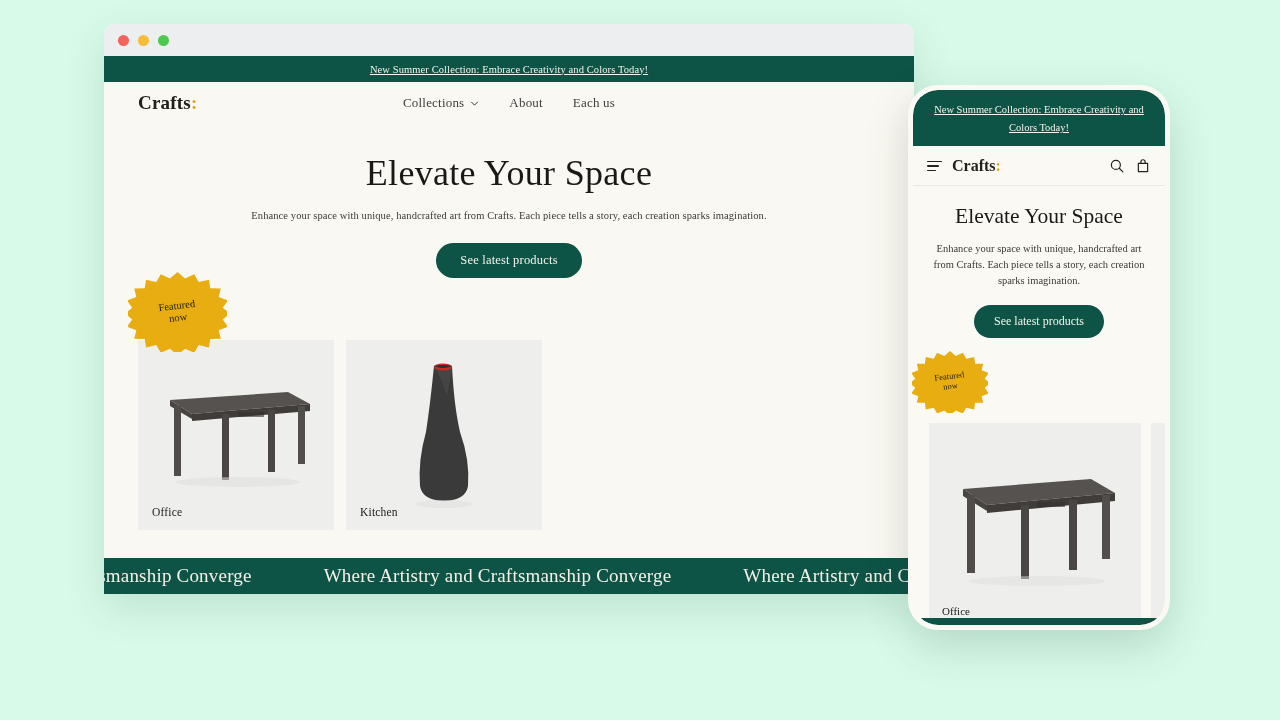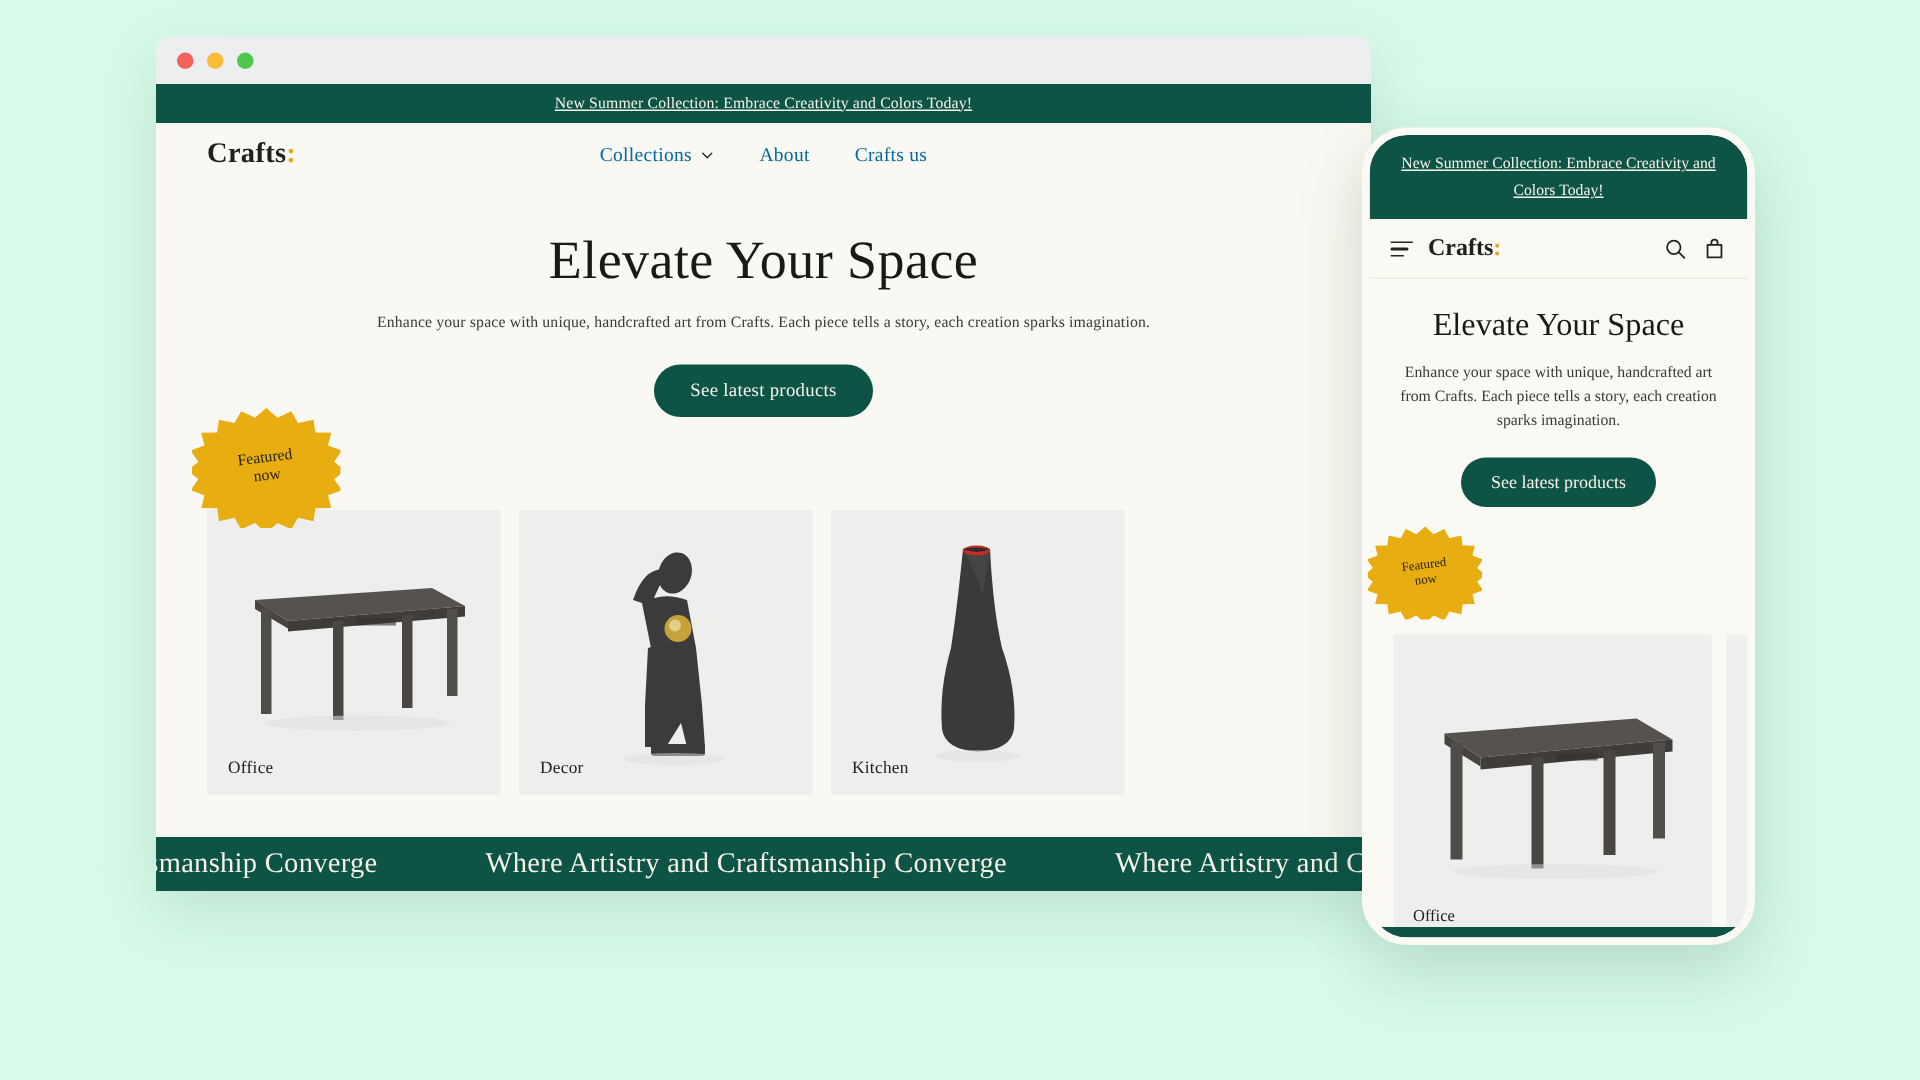--- a/index.html
+++ b/index.html
@@ -39,21 +39,21 @@
     padding:0 34px; position:relative;
   }
   .logo { font-size:19px; font-weight:700; color:#20201d; letter-spacing:.2px; }
   .logo .colon { color:#e0a818; }
   .navlinks {
     position:absolute; left:0; right:0; display:flex; justify-content:center;
     gap:30px; align-items:center; pointer-events:none;
   }
   .navlinks > * { pointer-events:auto; }
   .navlink {
-    font-size:13px; color:#0369a1; display:flex; align-items:center; gap:6px;
+    font-size:13px; color:#404040; display:flex; align-items:center; gap:6px;
     cursor:pointer; letter-spacing:.2px;
   }
   .chev { width:9px; height:9px; display:inline-block; }
 
   .hero { text-align:center; padding:28px 0 0; background:#faf8f2; }
   .hero h1 {
     font-size:36px; font-weight:400; color:#191917; letter-spacing:.3px;
   }
   .hero p {
     margin-top:16px; font-size:10.5px; color:#3a3a33; letter-spacing:.1px;
@@ -187,21 +187,21 @@
         <div class="navlink">
           <span>Collections</span>
           <svg class="chev" viewBox="0 0 12 12">
             <path d="M2 4.2 L6 8.2 L10 4.2" fill="none" stroke="#25251f" stroke-width="1.2" stroke-linecap="round" stroke-linejoin="round"></path>
           </svg>
         </div>
         <div class="navlink">
           <span>About</span>
         </div>
         <div class="navlink">
-          <span>Crafts us</span>
+          <span>Each us</span>
         </div>
       </div>
     </div>
 
     <div class="hero">
       <h1>Elevate Your Space</h1>
       <p>Enhance your space with unique, handcrafted art from Crafts. Each piece tells a story, each creation sparks imagination.</p>
       <button class="cta">See latest products</button>
     </div>
 
@@ -228,37 +228,20 @@
           <rect x="84" y="74" width="7" height="66" fill="#4a4643"></rect>
           <rect x="130" y="70" width="7" height="62" fill="#4a4643"></rect>
           <rect x="160" y="66" width="7" height="58" fill="#524e4b"></rect>
           <rect x="100" y="72" width="26" height="5" fill="#35312f" opacity=".6"></rect>
           <ellipse cx="100" cy="142" rx="62" ry="5" fill="#dedede" opacity=".55"></ellipse>
         </g>
       </svg>
       <span class="clabel">Office</span>
     </div>
 
-    <div class="card">
-      <svg class="art" viewBox="0 0 196 190">
-        <rect width="196" height="190" fill="#eeeeec"></rect>
-        <g fill="#3b3b3c">
-          <ellipse cx="104" cy="42" rx="11" ry="14" transform="rotate(18 104 42)"></ellipse>
-          <path d="M76 60 Q84 36 100 40 Q92 52 88 64 Z"></path>
-          <path d="M82 62 Q96 54 112 60 L118 92 Q104 100 88 92 Z"></path>
-          <path d="M86 92 Q102 86 118 92 L122 130 Q104 138 84 130 Z"></path>
-          <path d="M84 130 Q104 124 122 130 L124 158 L112 158 L108 142 L98 158 L84 158 Z"></path>
-          <rect x="88" y="156" width="36" height="8" rx="2"></rect>
-        </g>
-        <circle cx="106" cy="79" r="9" fill="#c6a23c"></circle>
-        <circle cx="104" cy="77" r="4" fill="#e4cf86"></circle>
-        <ellipse cx="104" cy="166" rx="34" ry="4" fill="#dedede" opacity=".5"></ellipse>
-      </svg>
-      <span class="clabel">Decor</span>
-    </div>
 
     <div class="card">
       <svg class="art" viewBox="0 0 196 190">
         <rect width="196" height="190" fill="#eeeeec"></rect>
         <path d="M88 26 Q84 66 80 92 Q72 120 74 146 Q76 160 98 161 Q120 160 122 146 Q124 120 114 92 Q108 66 106 26 Z" fill="#3a3a3a"></path>
         <path d="M88 26 Q92 24 106 26 Q104 40 101 56 Q96 40 88 26 Z" fill="#4a4a4a" opacity=".7"></path>
         <ellipse cx="97" cy="27" rx="9" ry="3.4" fill="#c62b24"></ellipse>
         <path d="M88 26 Q97 30 106 26 Q97 24 88 26 Z" fill="#2e2e2e"></path>
         <ellipse cx="98" cy="164" rx="28" ry="4" fill="#dedede" opacity=".5"></ellipse>
       </svg>

